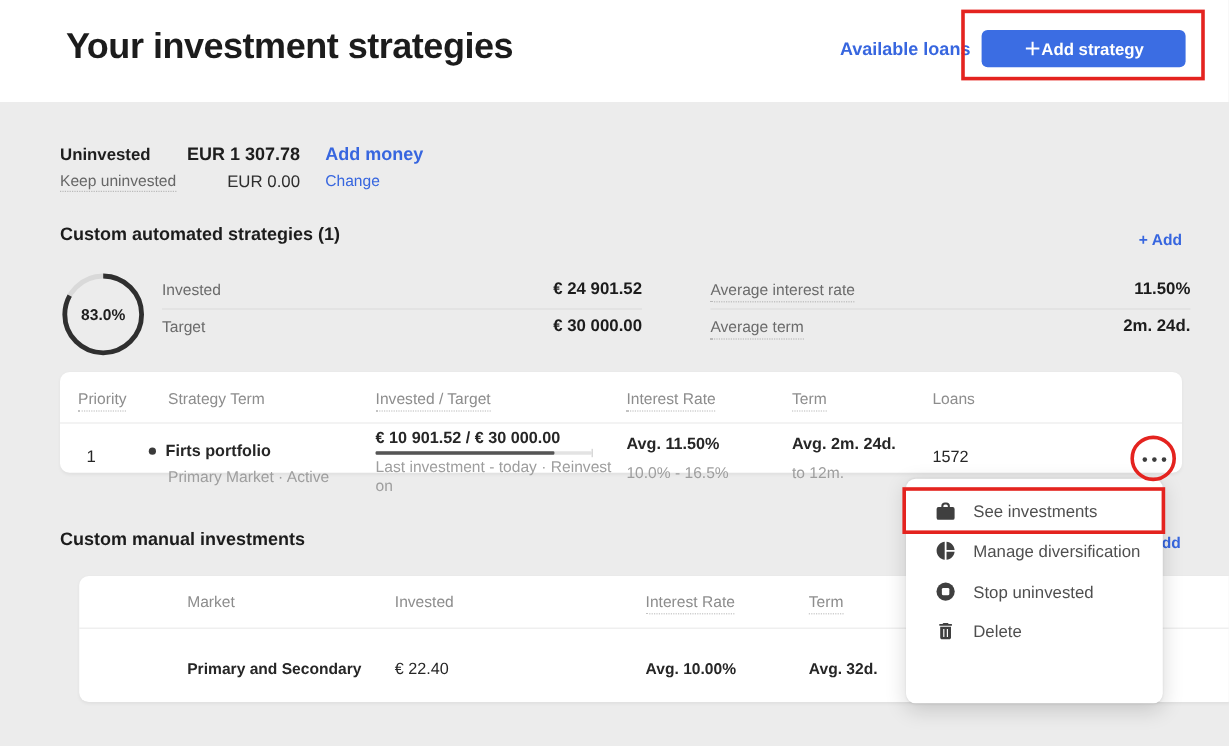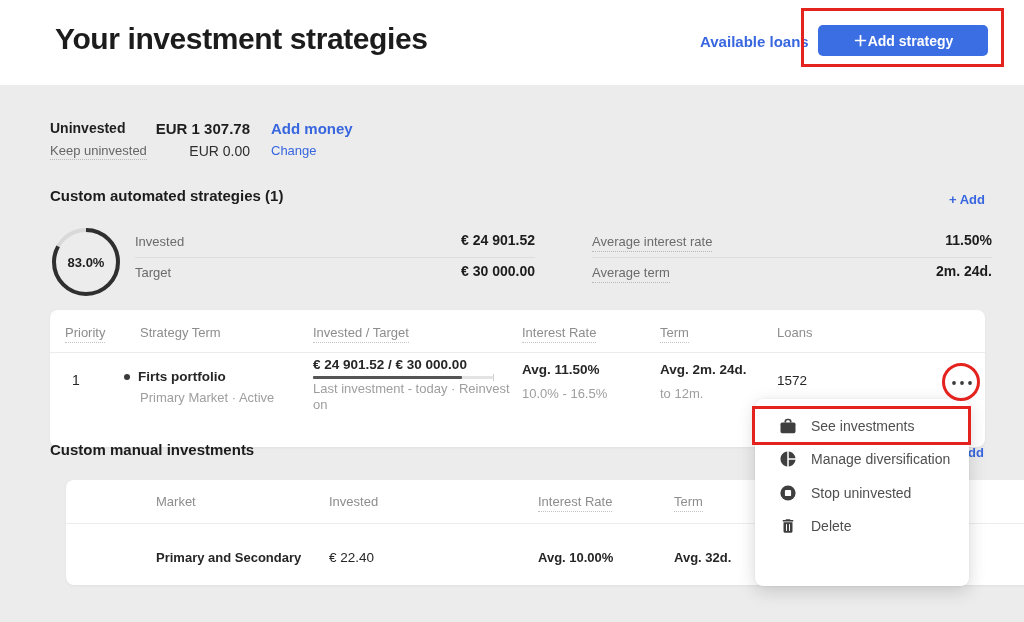--- a/index.html
+++ b/index.html
@@ -113,38 +113,38 @@
     <span class="stat-label dotted">Average interest rate</span>
     <span class="stat-value">11.50%</span>
   </div>
   <div class="stat-divider"></div>
   <div class="stat-row">
     <span class="stat-label dotted">Average term</span>
     <span class="stat-value">2m. 24d.</span>
   </div>
 </div>
 
-<div class="card" style="left:50px; top:310px; width:935px; height:137px;">
+<div class="card" style="left:50px; top:310px; width:935px; height:84px;">
   <span class="th dotted" style="left:15px; top:15px;">Priority</span>
   <span class="th" style="left:90px; top:15px;">Strategy Term</span>
   <span class="th dotted" style="left:263px; top:15px;">Invested / Target</span>
   <span class="th dotted" style="left:472px; top:15px;">Interest Rate</span>
   <span class="th dotted" style="left:610px; top:15px;">Term</span>
   <span class="th" style="left:727px; top:15px;">Loans</span>
   <div class="card-divider" style="top:42px;"></div>
 
   <div>
     <span class="abs cell-reg" style="left:22px; top:62px; font-size:14px;">1</span>
 
     <span class="abs" style="left:74px; top:57px;">
       <span class="name-bullet"></span><span class="cell-main" style="font-size:13.5px;">Firts portfolio</span>
     </span>
     <span class="abs cell-sub" style="left:90px; top:80px;">Primary Market · Active</span>
 
-    <span class="abs cell-main" style="left:263px; top:47px;">€ 24 901.52 / € 30 000.00</span>
+    <span class="abs cell-main" style="left:263px; top:47px;">€ 10 901.52 / € 30 000.00</span>
     <span class="bar-track" style="left:263px; top:66px;">
       <span class="bar-fill" style="display: block; width: 83%;"></span>
       <span class="bar-tick"></span>
     </span>
     <span class="abs cell-sub" style="left:263px; top:71px; width:200px; line-height:16px;">Last investment - today · Reinvest on</span>
 
     <span class="abs cell-main" style="left:472px; top:52px;">Avg. 11.50%</span>
     <span class="abs cell-sub" style="left:472px; top:76px;">10.0% - 16.5%</span>
 
     <span class="abs cell-main" style="left:610px; top:52px;">Avg. 2m. 24d.</span>

